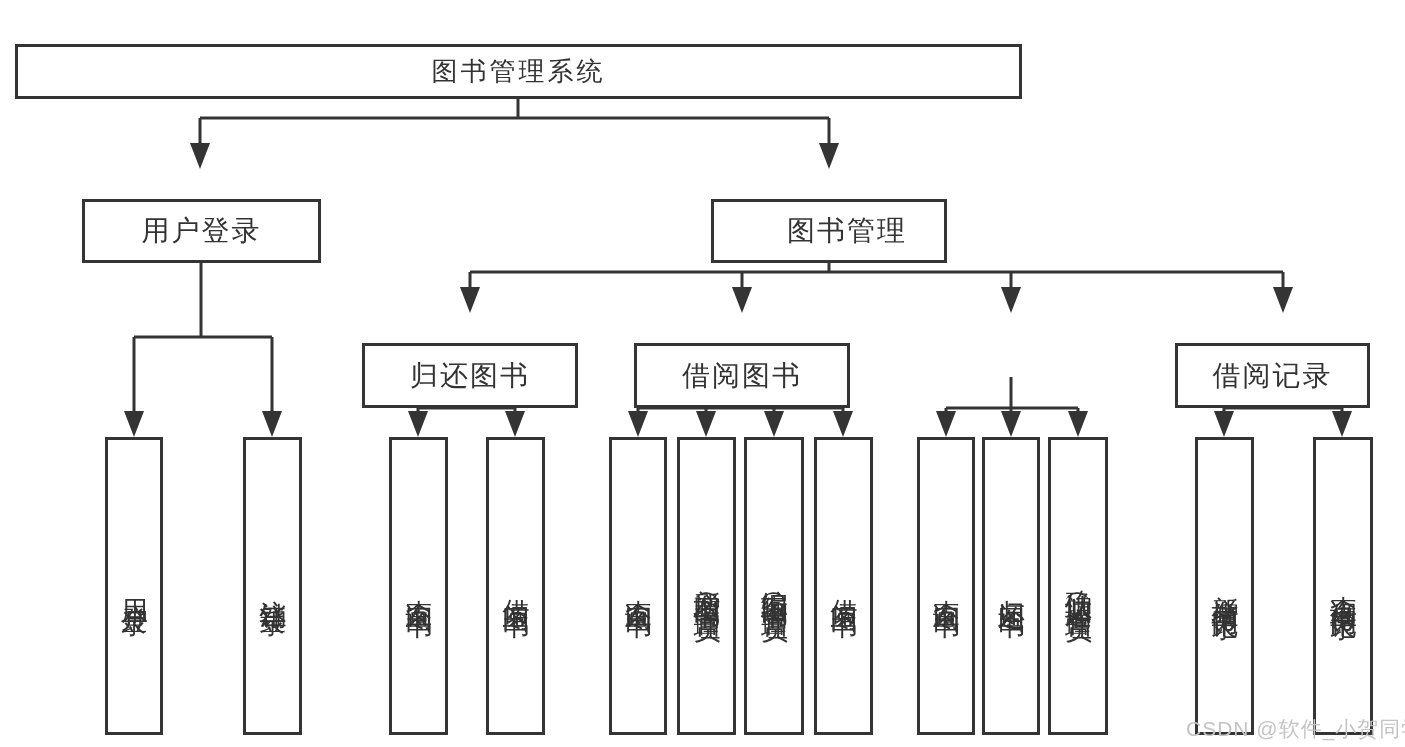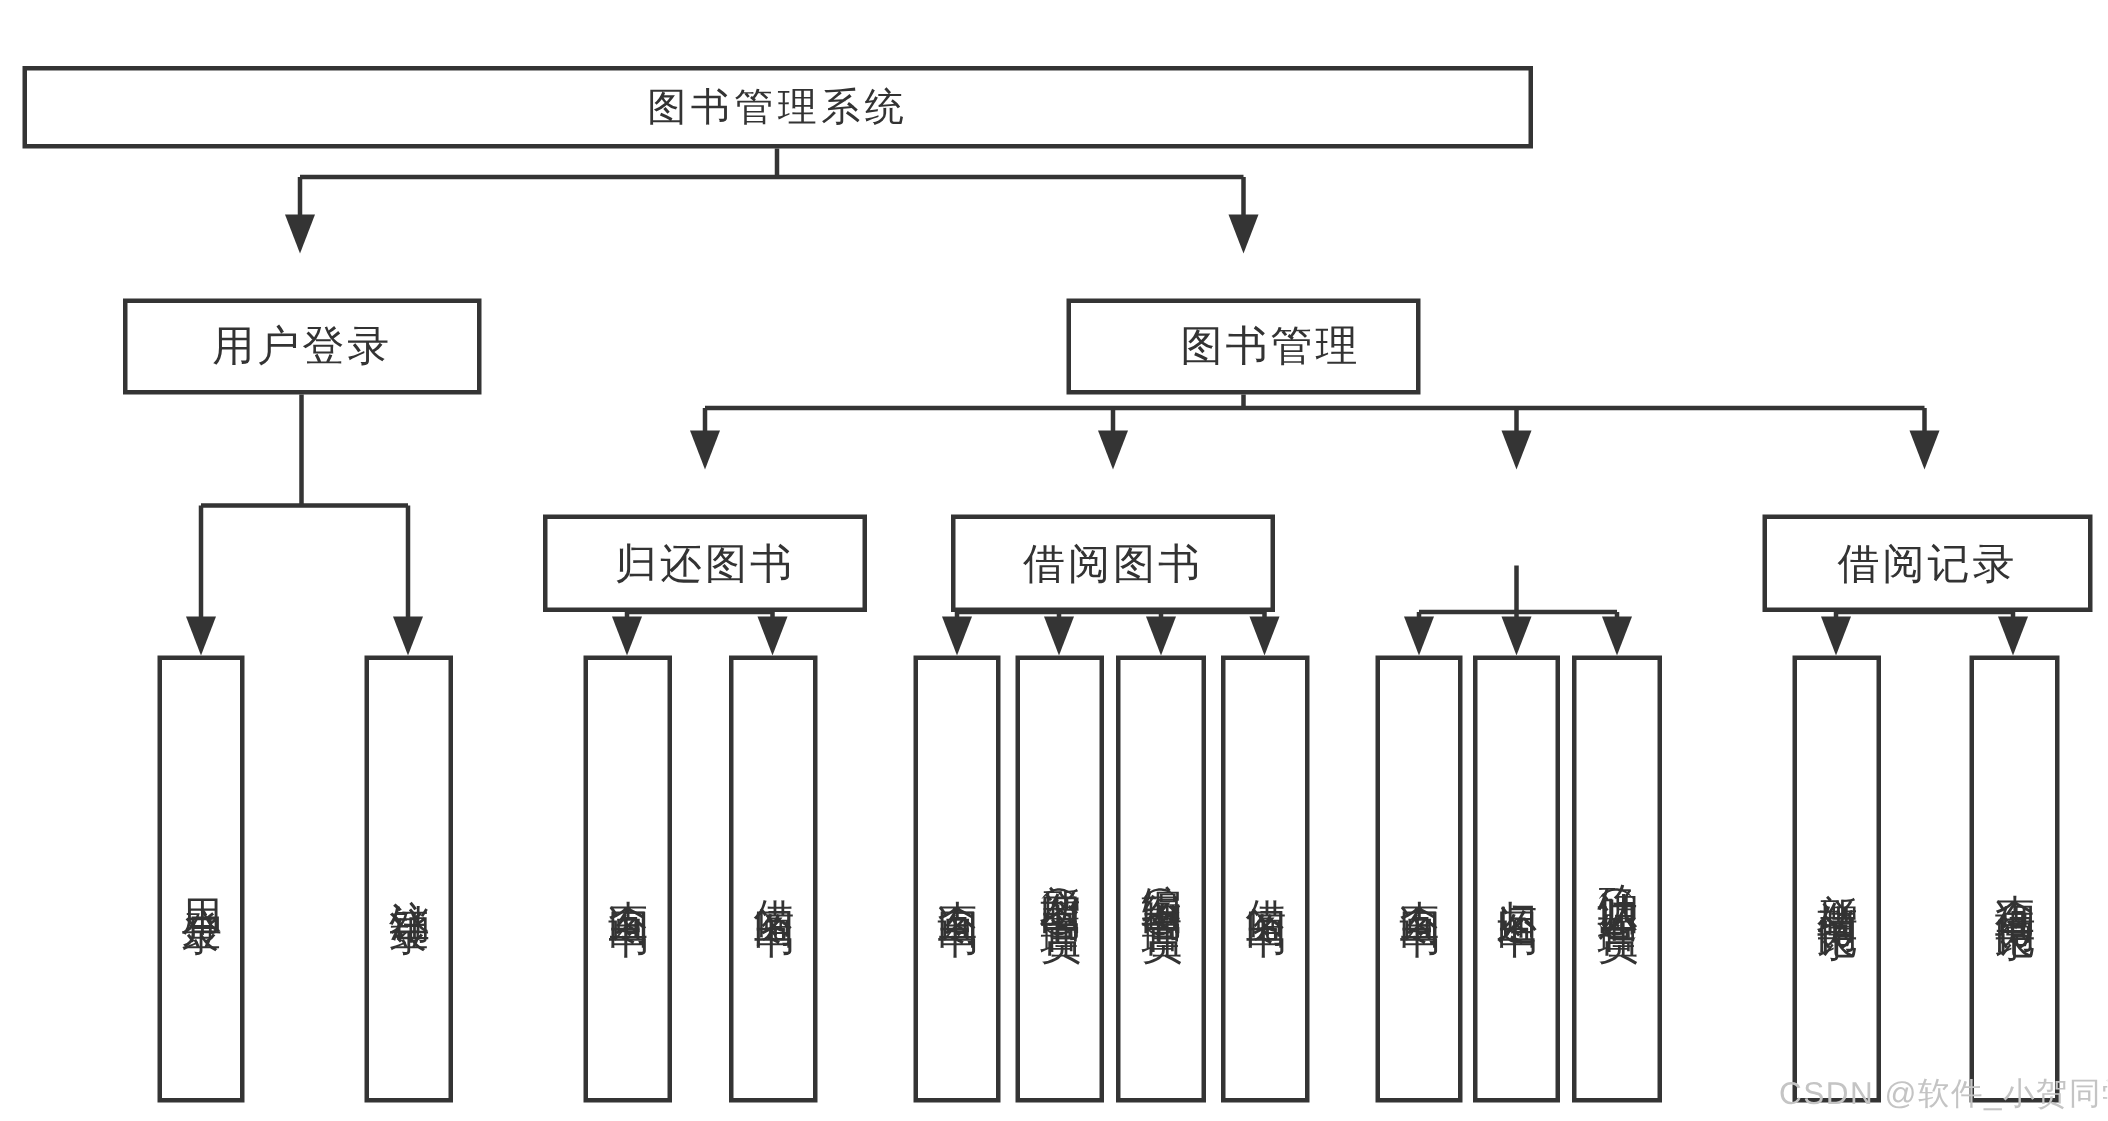--- a/index.html
+++ b/index.html
@@ -82,21 +82,21 @@
     </g>
   </svg>
 
   <div class="node hbox root" style="left:15px;top:14px;width:1007px;height:55px;">图书管理系统</div>
 
   <div class="node hbox" style="left:82px;top:169px;width:239px;height:64px;">用户登录</div>
   <div class="node hbox" style="left:711px;top:169px;width:236px;height:64px;padding-left:36px;">图书管理</div>
 
   <div class="node hbox" style="left:362px;top:313px;width:216px;height:65px;">归还图书</div>
   <div class="node hbox" style="left:634px;top:313px;width:216px;height:65px;">借阅图书</div>
-  <div class="node hbox" style="left:1175px;top:313px;width:220px;height:65px;">借阅记录</div>
+  <div class="node hbox" style="left:1175px;top:313px;width:195px;height:65px;">借阅记录</div>
 
   <div class="node vbox" style="left:105px;top:437px;width:58px;height:298px;">用户登录</div>
   <div class="node vbox" style="left:243px;top:437px;width:59px;height:298px;">注销登录</div>
 
   <div class="node vbox" style="left:389px;top:437px;width:59px;height:298px;">查询图书</div>
   <div class="node vbox" style="left:486px;top:437px;width:59px;height:298px;">借阅图书</div>
 
   <div class="node vbox" style="left:609px;top:437px;width:58px;height:298px;">查询图书</div>
   <div class="node vbox" style="left:677px;top:437px;width:59px;height:298px;">新增图书（管理员）</div>
   <div class="node vbox" style="left:744px;top:437px;width:60px;height:298px;">编辑图书（管理员）</div>

